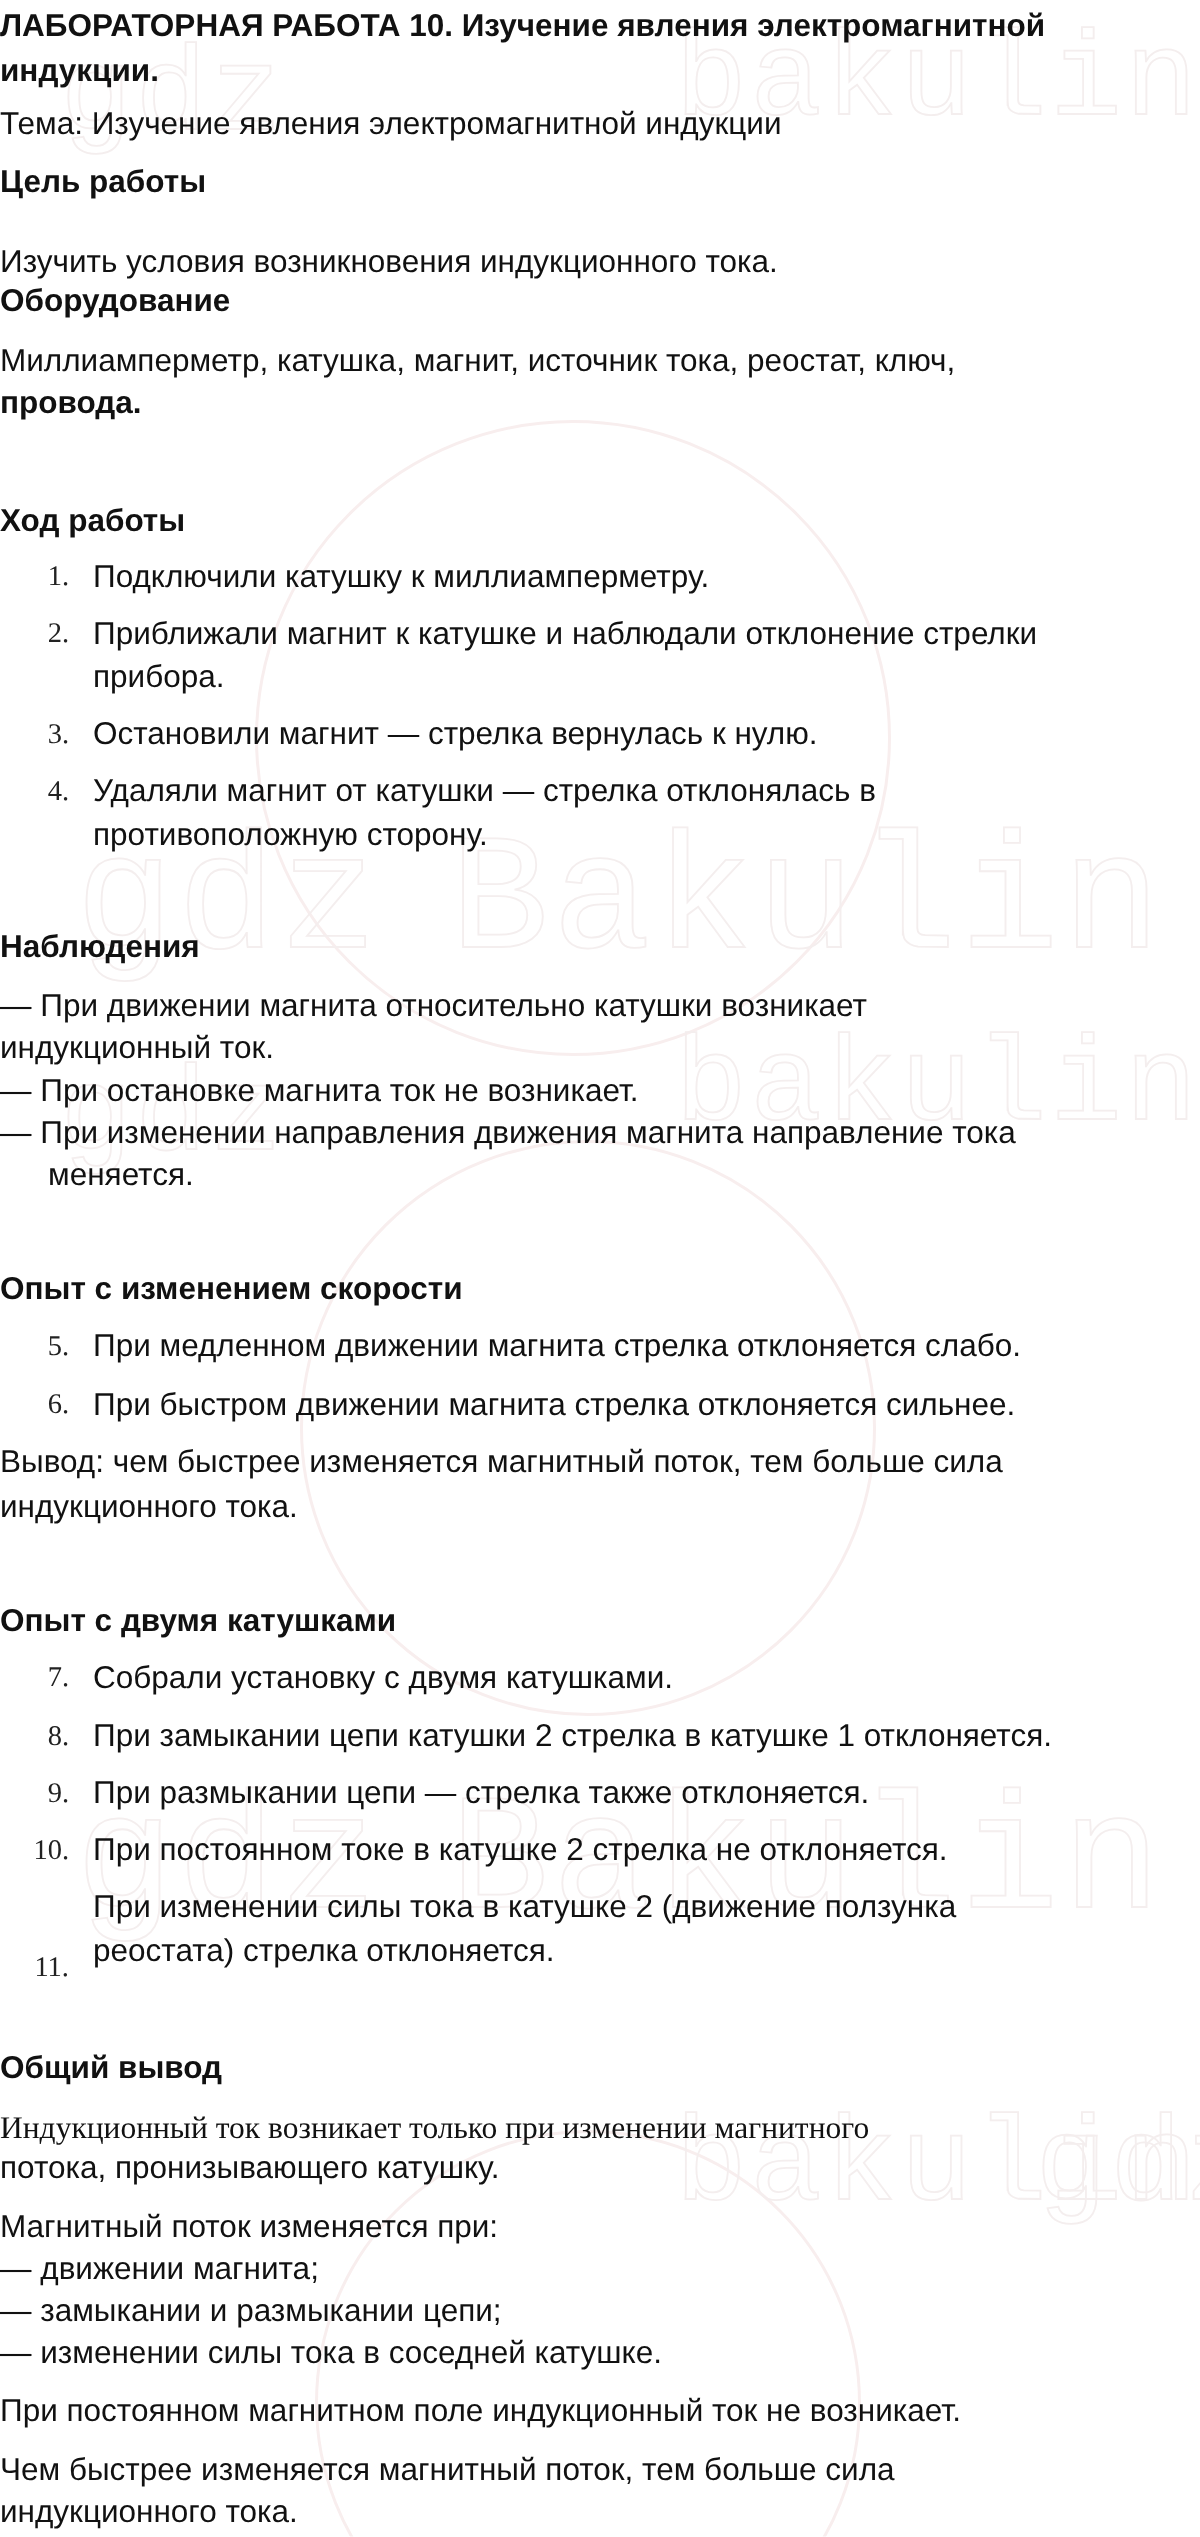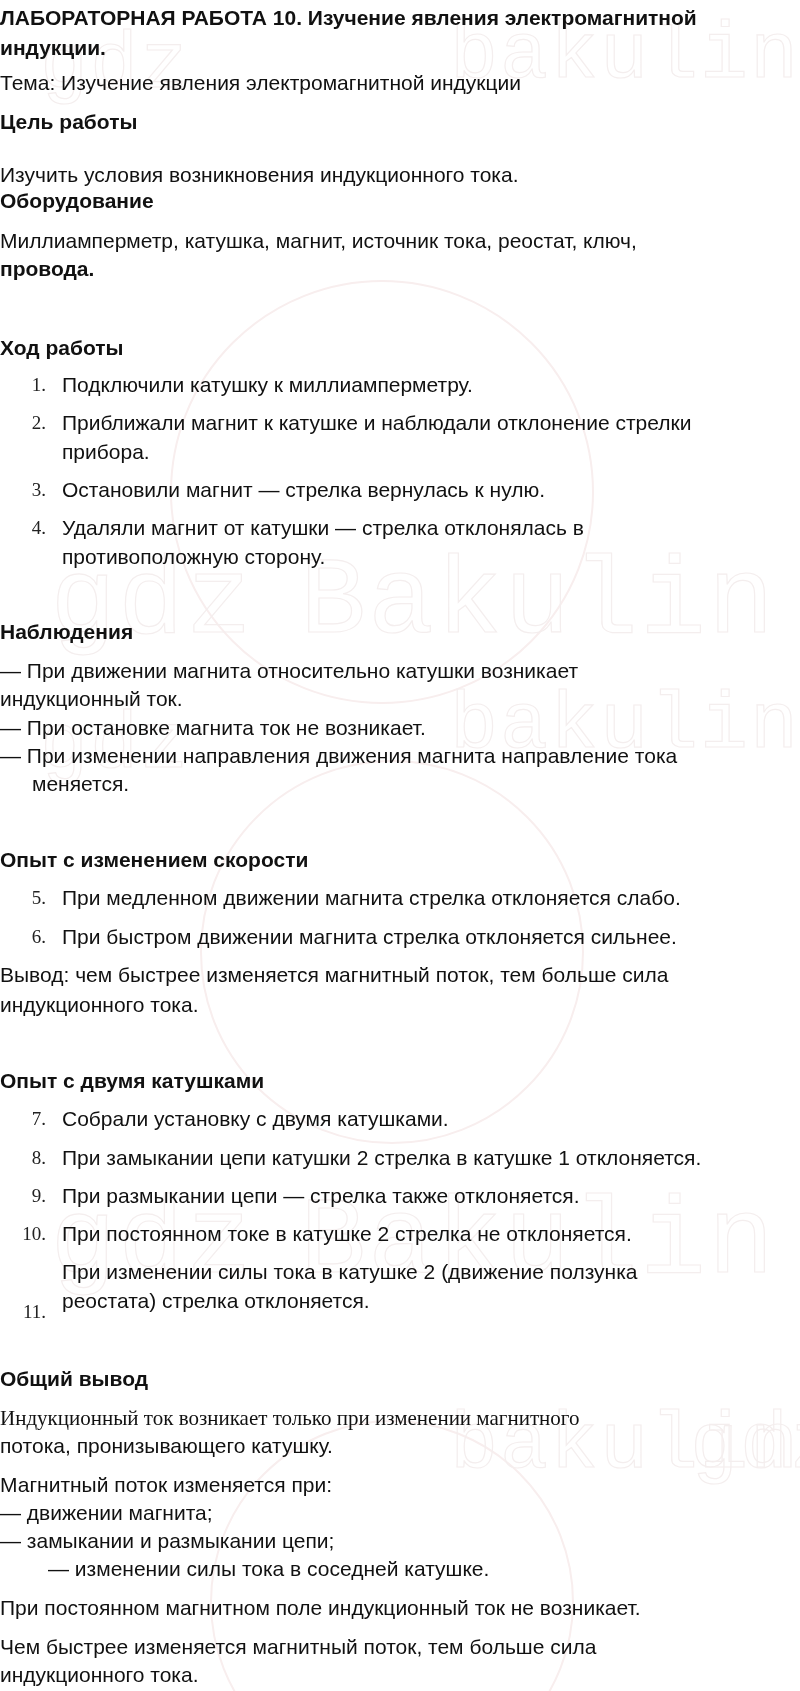--- a/index.html
+++ b/index.html
@@ -95,17 +95,17 @@
     <div class="li" style="top:1257px;">При изменении силы тока в катушке 2 (движение ползунка</div>
     <div class="li" style="top:1286px;">реостата) стрелка отклоняется.</div>
   </div>
 
   <div class="t h" style="top:1364px;">Общий вывод</div>
   <div class="t" style="top:1403px;font-family:Liberation Serif, serif;">Индукционный ток возникает только при изменении магнитного</div>
   <div class="t" style="top:1431px;">потока, пронизывающего катушку.</div>
   <div class="t" style="top:1470px;">Магнитный поток изменяется при:</div>
   <div class="t" style="top:1498px;">— движении магнита;</div>
   <div class="t" style="top:1526px;">— замыкании и размыкании цепи;</div>
-  <div class="t" style="top:1554px;margin-left:48px;">— изменении силы тока в соседней катушке.</div>
+  <div class="t" style="top:1554px;">— изменении силы тока в соседней катушке.</div>
   <div class="t" style="top:1593px;">При постоянном магнитном поле индукционный ток не возникает.</div>
   <div class="t" style="top:1632px;">Чем быстрее изменяется магнитный поток, тем больше сила</div>
   <div class="t" style="top:1660px;">индукционного тока.</div>
 </div>
 
 </body></html>

